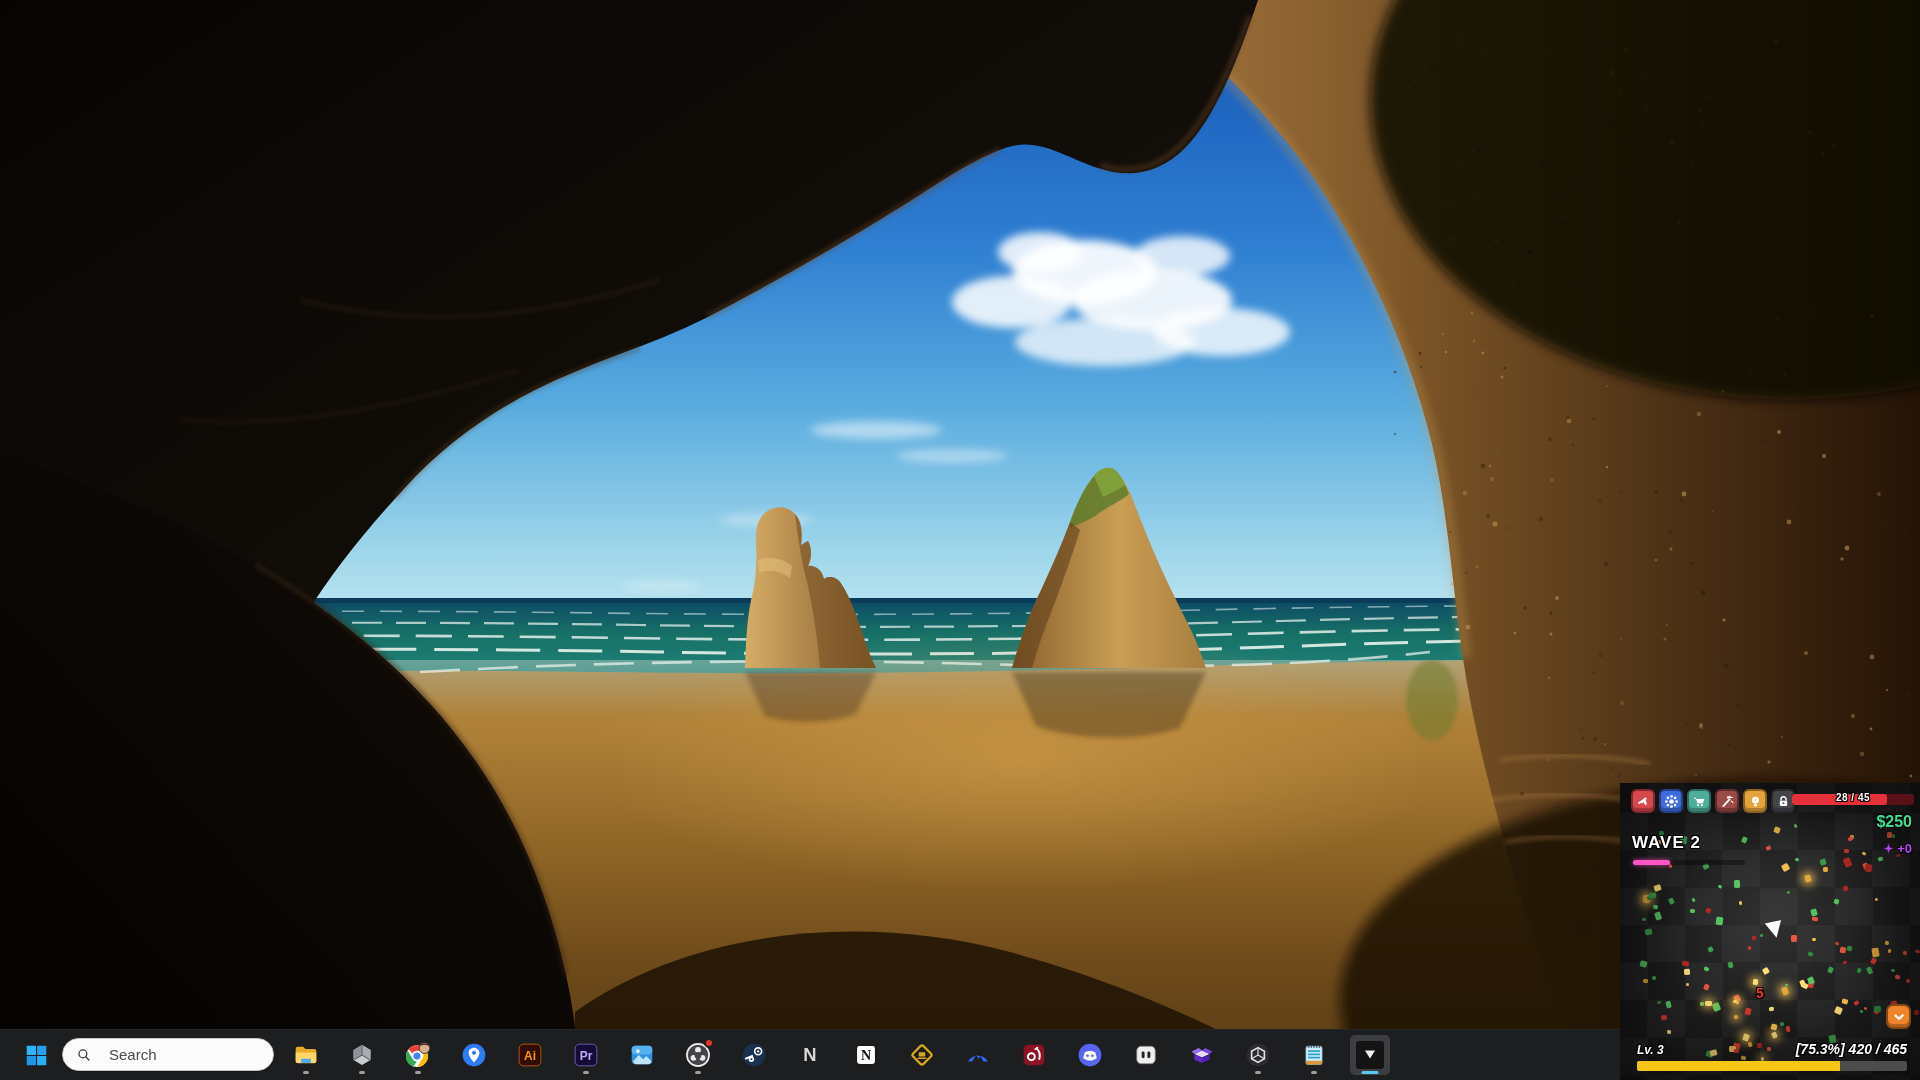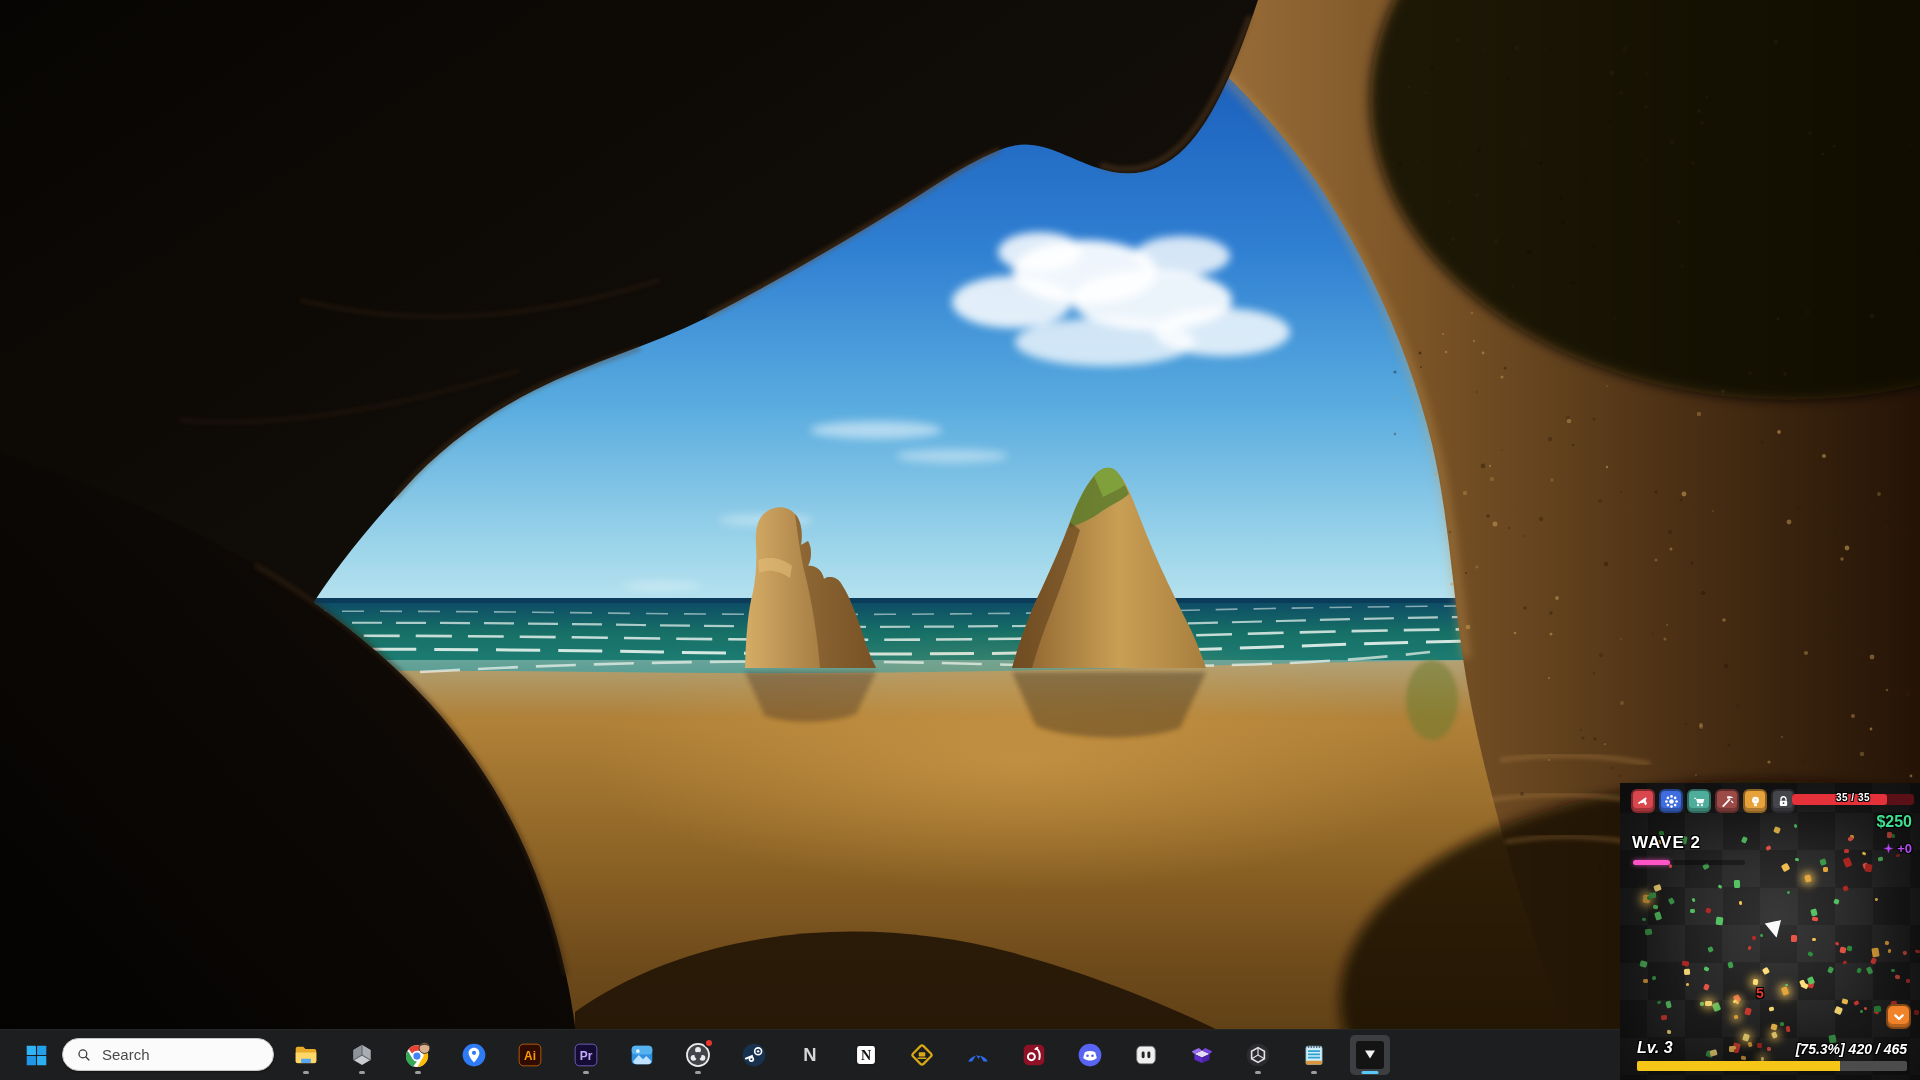--- a/index.html
+++ b/index.html
@@ -14,21 +14,21 @@
   .taskbar{
     position:absolute;left:0;right:0;bottom:0;height:50px;z-index:20;
     background:#1d1e20;border-top:1px solid rgba(255,255,255,.04);
   }
   .start-button{
     position:absolute;left:16px;top:5px;width:40px;height:40px;border:0;background:transparent;
     display:flex;align-items:center;justify-content:center;border-radius:5px;cursor:pointer;padding:0;
   }
   .search-pill{
     position:absolute;left:62px;top:8px;width:212px;height:33px;border-radius:17px;
-    background:#fbfbfb;border:1px solid #c6c6c6;display:flex;align-items:center;gap:7px;
+    background:#fbfbfb;border:1px solid #c6c6c6;display:flex;align-items:center;gap:14px;
     padding:0 12px;box-sizing:border-box;box-shadow:0 1px 2px rgba(0,0,0,.35);
   }
   .search-pill input{
     border:0;outline:none;background:transparent;font-size:15px;color:#333;width:150px;
     font-family:"Liberation Sans",sans-serif;
   }
   .search-pill input::placeholder{color:#3f3f3f;opacity:.95;}
   .pinned{position:absolute;left:286px;top:5px;display:flex;gap:16px;align-items:flex-end;}
   .task-item{
     position:relative;width:40px;height:40px;border:0;border-radius:5px;background:transparent;
@@ -91,21 +91,21 @@
   .wave-track{position:absolute;left:13px;top:77px;width:112px;height:5px;border-radius:3px;background:rgba(0,0,0,.35);}
   .wave-fill{height:100%;border-radius:3px;background:#ff54c8;box-shadow:0 0 5px rgba(255,84,200,.7);}
   .damage-number{position:absolute;left:136px;top:202px;font-size:14px;font-weight:bold;color:#e23a2e;}
   .chevron-btn{
     position:absolute;right:9px;top:221px;width:25px;height:25px;border-radius:7px;
     background:#f08329;border:2px solid rgba(0,0,0,.45);box-sizing:border-box;
     display:flex;align-items:center;justify-content:center;padding:0;cursor:pointer;
     box-shadow:inset 0 -3px 0 rgba(0,0,0,.25);
   }
   .chevron-btn svg{width:16px;height:16px;display:block;}
-  .level-label{position:absolute;left:17px;bottom:23px;font-size:16px;font-weight:bold;font-style:italic;color:#fff;}
+  .level-label{position:absolute;left:17px;bottom:23px;font-size:12px;font-weight:bold;font-style:italic;color:#fff;}
   .xp-label{position:absolute;right:13px;bottom:23px;font-size:14px;font-weight:bold;font-style:italic;color:#fff;}
   .xp-track{position:absolute;left:17px;right:13px;bottom:9px;height:10px;background:#4c4c4c;border-radius:2px;overflow:hidden;}
   .xp-fill{height:100%;background:#f5c518;}
 </style>
 </head>
 <body>
 
 <svg class="wallpaper" viewBox="0 0 1920 1080" preserveAspectRatio="none">
   <defs>
     <linearGradient id="skyG" x1="0" y1="0" x2="0" y2="1">
@@ -869,21 +869,21 @@
           <path d="M8.5 11V8.7a3.5 3.5 0 0 1 7 0V11" fill="none" stroke="#fff" stroke-width="2"></path>
      <rect x="6.8" y="10.8" width="10.4" height="7.6" rx="1.7" fill="#fff"></rect>
      <circle cx="12" cy="14.4" r="1.25" fill="#45454c"></circle>
         </svg>
       </button>
     </div>
 
   <div class="hp-wrap">
     <div class="hp-fill" style="width: 77.8%;"></div>
   </div>
-  <div class="hp-text outline-text">35 / 35</div>
+  <div class="hp-text outline-text">28 / 45</div>
 
   <div class="money-text outline-text">$250</div>
 
   <div class="bonus-wrap">
     <svg viewBox="0 0 24 24" width="13" height="13">
       <path d="M12 2 L14.4 9.6 L22 12 L14.4 14.4 L12 22 L9.6 14.4 L2 12 L9.6 9.6 Z" fill="#b44bf0" stroke="#30103f" stroke-width="1"></path>
     </svg>
     <span class="bonus-text outline-text">+0</span>
   </div>
 

